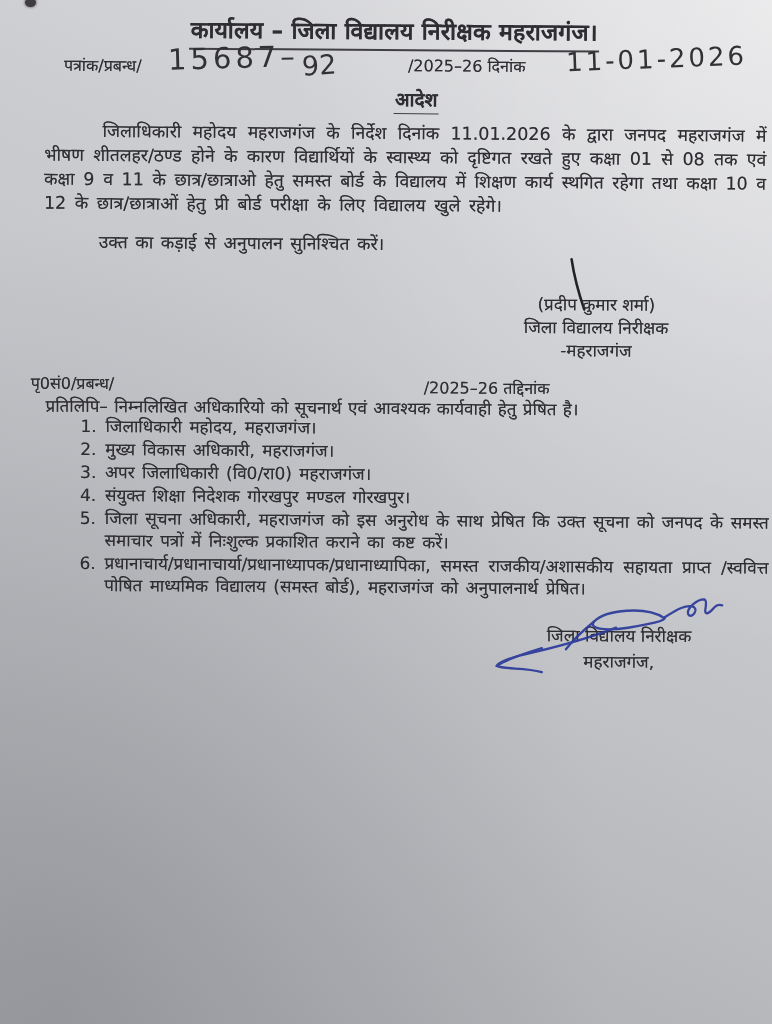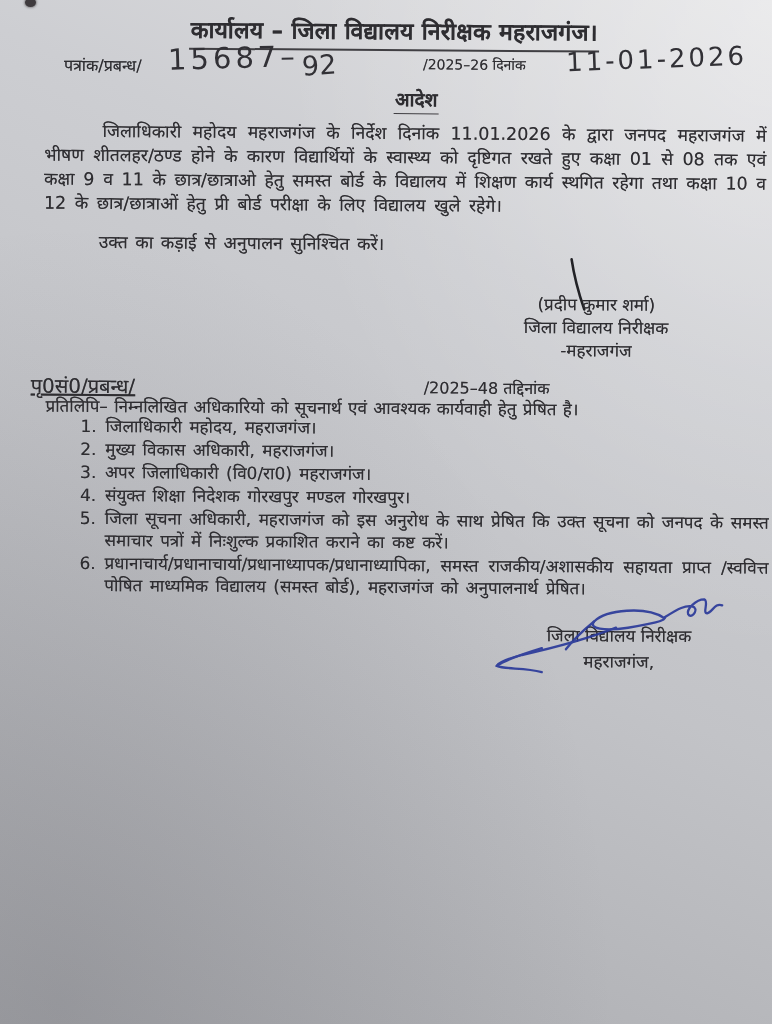--- a/index.html
+++ b/index.html
@@ -24,35 +24,35 @@
     font-size:23px;font-weight:bold;letter-spacing:0.2px;
   }
   .title .underl{
     display:inline-block;border-bottom:2px solid #403f43;padding:0 2px 3px 2px;
     transform:translateX(8px);
   }
   .ref-label{left:64px;top:56px;font-size:16px;}
   .hw{font-weight:400;color:#323136;}
   .hw-number{left:168px;top:42px;font-size:29px;letter-spacing:4px;transform:rotate(-2deg);}
   .hw-number2{left:302px;top:50px;font-size:27px;transform:rotate(-4deg);}
-  .session-label{left:423px;top:54px;font-size:14px;}
+  .session-label{left:408px;top:54px;font-size:16px;}
   .hw-date{left:566px;top:42px;font-size:26px;letter-spacing:3px;transform:rotate(-2.5deg);}
   .order-head{
     left:0;right:0;top:86px;text-align:center;font-size:19px;font-weight:bold;
   }
   .order-head .underl{display:inline-block;border-bottom:1.8px solid #403f43;padding:0 1px 1px 1px;transform:translateX(12px);margin-left:37px;}
   .body-para{
     left:45px;top:121px;width:722px;
     font-size:17.5px;line-height:24px;text-align:justify;text-indent:58px;
     word-spacing:3px;
   }
   .compliance{left:100px;top:231px;font-size:17.5px;word-spacing:2px;}
   .sig-top{left:492px;top:292px;width:212px;text-align:center;font-size:17px;line-height:23px;}
   .sig-top div{white-space:nowrap;}
-  .endorse-ref{left:33px;top:374px;font-size:20px;text-decoration:underline;}
+  .endorse-ref{left:33px;top:374px;font-size:16px;}
   .endorse-session{left:426px;top:376px;font-size:16px;}
   .copy-intro{left:48px;top:396px;font-size:17px;word-spacing:1px;}
   ol.copy-list{
     left:83px;top:417px;width:689px;margin:0;padding:0;list-style:none;
     font-size:17px;line-height:22px;
   }
   ol.copy-list li{position:relative;padding-left:25px;margin:0 0 1px 0;text-align:justify;word-spacing:2px;}
   ol.copy-list .num{position:absolute;left:0;top:0;}
   .sig-bottom{left:533px;top:621px;width:180px;text-align:center;font-size:17px;line-height:26px;}
   .sig-bottom div{white-space:nowrap;}
@@ -92,21 +92,21 @@
       <path d="M13 3 C15 16, 20 36, 26 53" stroke="#222226" stroke-width="2.6" fill="none" stroke-linecap="round"></path>
     </svg>
 
     <div class="abs sig-top ink">
       <div>(प्रदीप कुमार शर्मा)</div>
       <div>जिला विद्यालय निरीक्षक</div>
       <div>-महराजगंज</div>
     </div>
 
     <div class="abs endorse-ref ink">पृ0सं0/प्रबन्ध/</div>
-    <div class="abs endorse-session ink">/2025–48  तद्दिनांक</div>
+    <div class="abs endorse-session ink">/2025–26  तद्दिनांक</div>
     <div class="abs copy-intro ink">प्रतिलिपि– निम्नलिखित अधिकारियो को सूचनार्थ एवं आवश्यक कार्यवाही हेतु प्रेषित है।</div>
 
     <ol class="abs copy-list ink">
       <li>
         <span class="num">1.</span>
         <span>जिलाधिकारी महोदय, महराजगंज।</span>
       </li>
       <li>
         <span class="num">2.</span>
         <span>मुख्य विकास अधिकारी, महराजगंज।</span>

